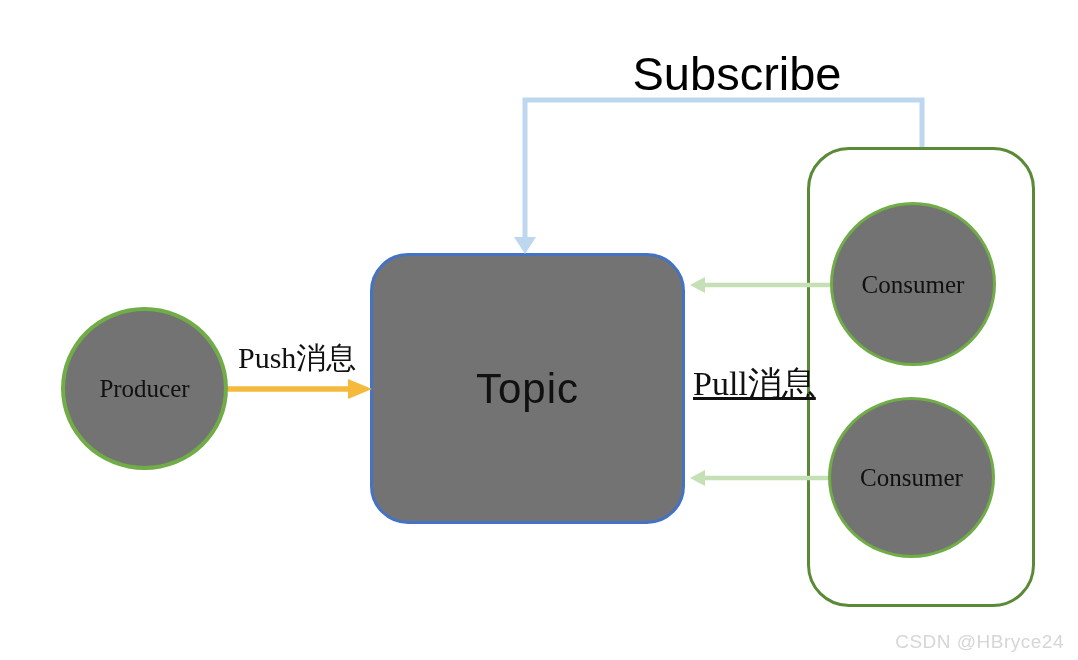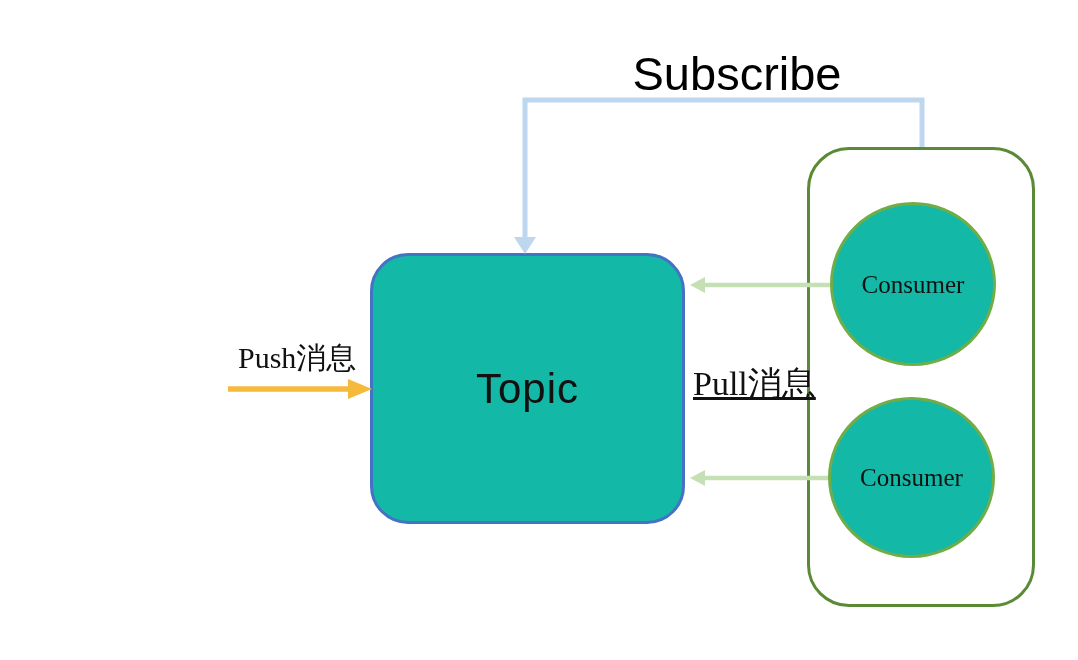--- a/index.html
+++ b/index.html
@@ -15,21 +15,21 @@
     overflow: hidden;
     font-family: "Liberation Sans", sans-serif;
   }
   
   .shape {
     position: absolute;
     box-sizing: border-box;
     display: flex;
     align-items: center;
     justify-content: center;
-    background: #14b8a6;
+    background: #737373;
   }
   .circle {
     border-radius: 50%;
     border: 3.5px solid var(--circle_green, #70AD47);
   }
   .producer {
     left: 61px; top: 307px; width: 167px; height: 163px;
     border-width: 4px;
   }
   .topic {
@@ -111,20 +111,23 @@
   .pull-line  { stroke: var(--pull_light_green, #C5E0B4); stroke-width: 4.5; }
   .pull-head  { fill: var(--pull_light_green, #C5E0B4); }
 </style>
 </head>
 <body>
 
 <div class="canvas">
 
   <div class="shape consumer-group"></div>
 
+  <div class="shape circle producer">
+    <span class="serif-label node-label">Producer</span>
+  </div>
 
   <div class="shape topic">
     <span class="topic-label">Topic</span>
   </div>
 
   <div class="shape circle consumer-1">
     <span class="serif-label node-label">Consumer</span>
   </div>
   <div class="shape circle consumer-2">
     <span class="serif-label node-label">Consumer</span>
@@ -150,14 +153,15 @@
     <g>
       <line class="pull-line" x1="828" y1="478" x2="704" y2="478"></line>
       <polygon class="pull-head" points="705,470 690,478 705,486"></polygon>
     </g>
   </svg>
 
   <div class="floating subscribe-label">Subscribe</div>
   <div class="floating push-label">Push消息</div>
   <div class="floating pull-label">Pull消息</div>
 
+  <div class="floating watermark">CSDN @HBryce24</div>
 
 </div>
 
 </body></html>

